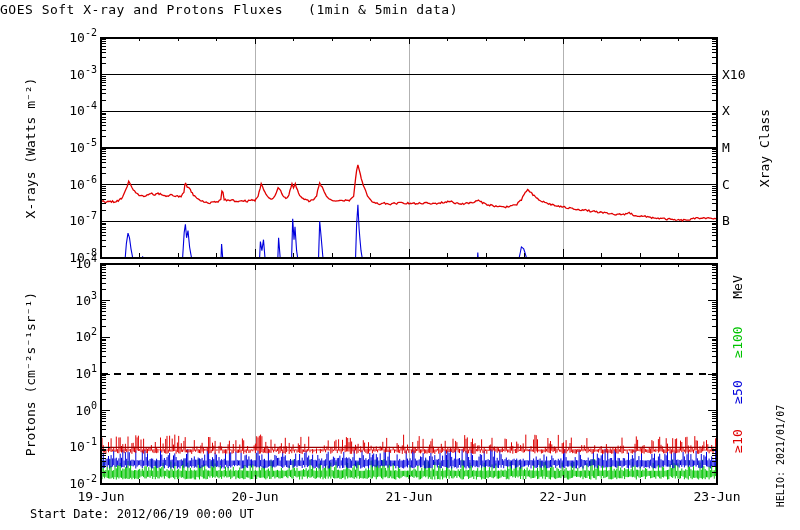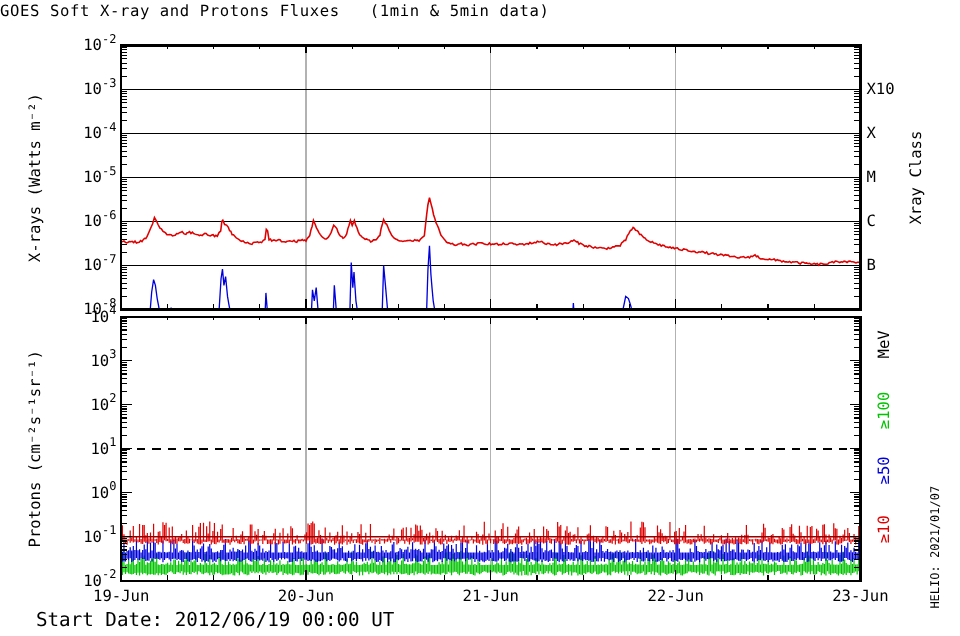--- a/index.html
+++ b/index.html
@@ -2,21 +2,21 @@
 <html><head>
 <meta charset="utf-8">
 <style>
   html,body{margin:0;padding:0;background:#fff;}
   .screen{position:relative;width:800px;height:530px;background:#ffffff;overflow:hidden;
           font-family:"DejaVu Sans Mono",monospace;color:#000;}
   .title{position:absolute;left:0;top:2px;width:712px;font-size:13px;
          white-space:pre;letter-spacing:0.5px;}
   .vlabel{position:absolute;transform:translate(-50%,-50%) rotate(-90deg);
           white-space:nowrap;font-size:13px;}
-  .footer{position:absolute;left:30px;top:507px;font-size:16px;white-space:pre;}
+  .footer{position:absolute;left:30px;top:507px;font-size:12px;white-space:pre;}
   .watermark{position:absolute;left:780px;top:456px;transform:translate(-50%,-50%) rotate(-90deg);
              white-space:nowrap;font-size:10px;}
   svg{position:absolute;left:0;top:0;}
   svg text{font-family:"DejaVu Sans Mono",monospace;fill:#000;}
 </style>
 </head>
 <body>
 
 <div class="screen">
   <div class="title">GOES Soft X-ray and Protons Fluxes   (1min &amp; 5min data)</div>

